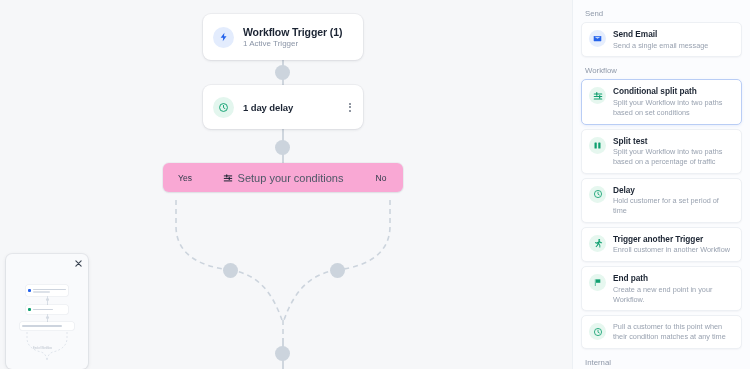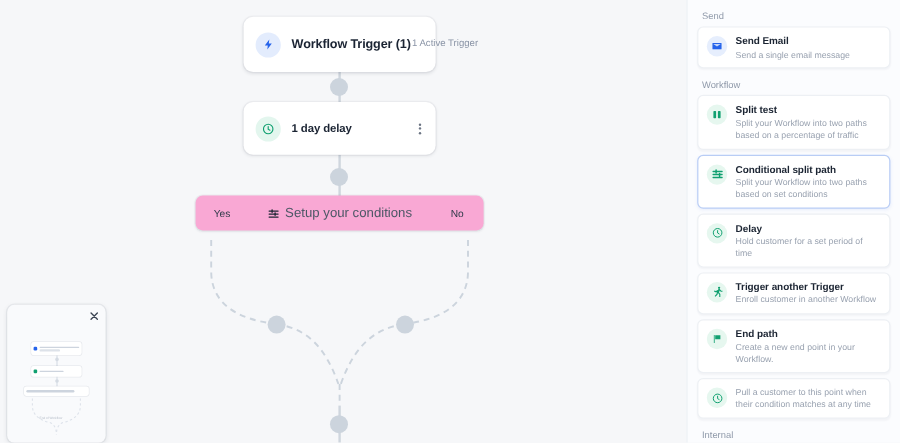--- a/index.html
+++ b/index.html
@@ -41,21 +41,21 @@
     left: 203px; top: 85px; width: 160px; height: 44px;
     display: flex; align-items: center; padding: 0 10px; gap: 9px;
   }
   .icon-badge {
     flex: 0 0 auto;
     width: 21px; height: 21px; border-radius: 50%;
     display: flex; align-items: center; justify-content: center;
   }
   .badge-blue { background: #e3ecfd; }
   .badge-green { background: #e3f6ee; }
-  .node-text { display: flex; flex-direction: row; gap: 1px; min-width: 0; }
+  .node-text { display: flex; flex-direction: column; gap: 1px; min-width: 0; }
   .node-title {
     font-size: 10.5px; font-weight: bold; color: #1b2433;
     letter-spacing: -0.1px; white-space: nowrap;
   }
   .node-sub { font-size: 8px; color: #8a94a6; white-space: nowrap; }
   .node-label-single {
     font-size: 9.5px; font-weight: bold; color: #1b2433;
     white-space: nowrap; letter-spacing: -0.1px;
   }
   .kebab {
@@ -260,46 +260,46 @@
           </svg>
       </span>
       <span class="card-body">
         <span class="card-title" style="display:block">Send Email</span>
         <span class="card-desc" style="display:block">Send a single email message</span>
       </span>
     </div>
 
     <div class="section-head">Workflow</div>
 
+    <div class="card selected">
+      <span class="card-ico ico-green">
+        <svg width="10" height="10" viewBox="0 0 24 24" stroke="#10a070" stroke-width="2.6" stroke-linecap="round">
+            <path d="M3 7h18M3 13h18M3 19h18"></path>
+            <path d="M9 4v6M16 11v6" stroke-width="3"></path>
+          </svg>
+      </span>
+      <span class="card-body">
+        <span class="card-title" style="display:block">Conditional split path</span>
+        <span class="card-desc" style="display:block">Split your Workflow into two paths based on set conditions</span>
+      </span>
+    </div>
+
     <div class="card">
       <span class="card-ico ico-green">
         <svg width="9" height="9" viewBox="0 0 24 24" fill="#10a070">
             <rect x="4" y="4" width="6" height="16" rx="1.5"></rect>
             <rect x="14" y="4" width="6" height="16" rx="1.5"></rect>
           </svg>
       </span>
       <span class="card-body">
         <span class="card-title" style="display:block">Split test</span>
         <span class="card-desc" style="display:block">Split your Workflow into two paths based on a percentage of traffic</span>
       </span>
     </div>
 
-    <div class="card selected">
-      <span class="card-ico ico-green">
-        <svg width="10" height="10" viewBox="0 0 24 24" stroke="#10a070" stroke-width="2.6" stroke-linecap="round">
-            <path d="M3 7h18M3 13h18M3 19h18"></path>
-            <path d="M9 4v6M16 11v6" stroke-width="3"></path>
-          </svg>
-      </span>
-      <span class="card-body">
-        <span class="card-title" style="display:block">Conditional split path</span>
-        <span class="card-desc" style="display:block">Split your Workflow into two paths based on set conditions</span>
-      </span>
-    </div>
-
     <div class="card">
       <span class="card-ico ico-green">
         <svg width="10" height="10" viewBox="0 0 24 24" fill="none" stroke="#10a070" stroke-width="2">
             <circle cx="12" cy="12" r="8.6"></circle>
             <path d="M12 7.6v4.8l3.1 1.9" stroke-linecap="round"></path>
           </svg>
       </span>
       <span class="card-body">
         <span class="card-title" style="display:block">Delay</span>
         <span class="card-desc" style="display:block">Hold customer for a set period of time</span>

